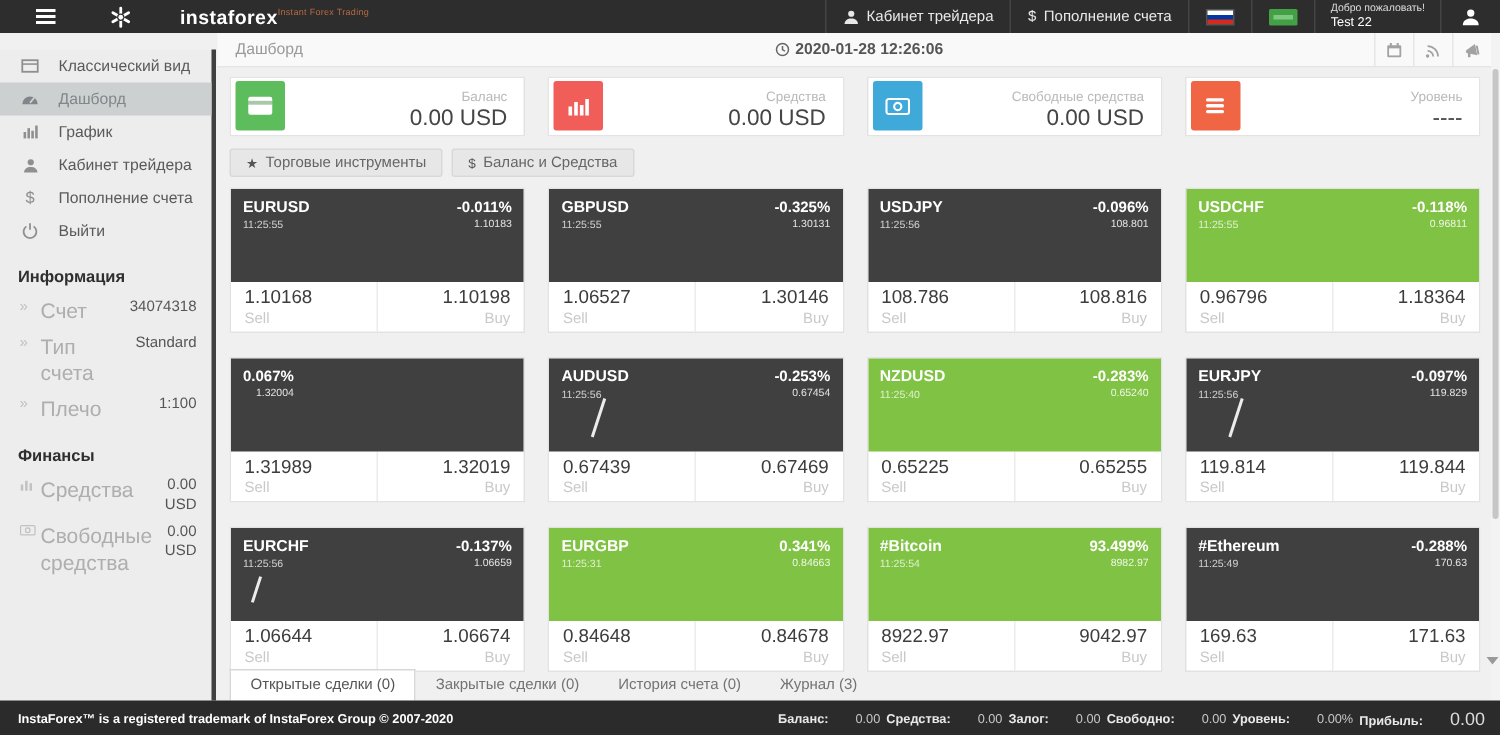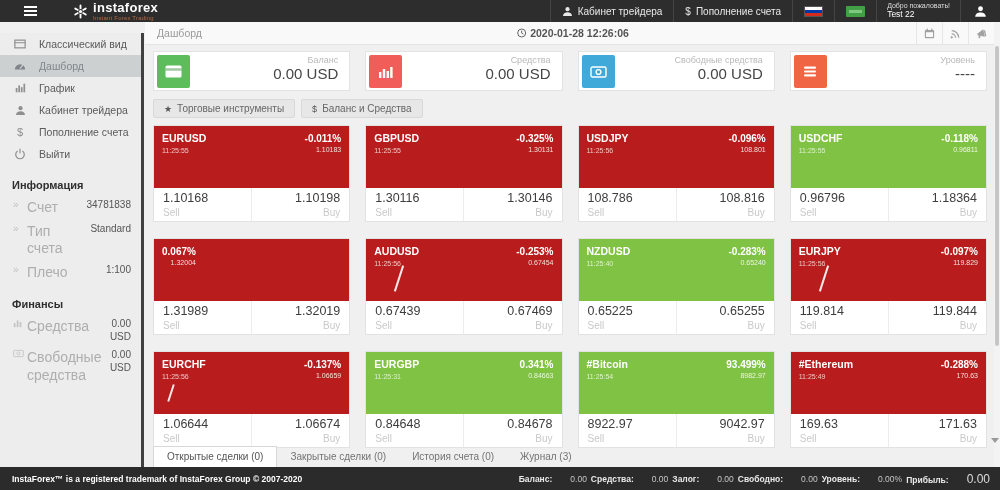--- a/index.html
+++ b/index.html
@@ -5,21 +5,21 @@
   * { box-sizing: border-box; margin: 0; padding: 0; }
   html,body { width:1000px; height:490px; overflow:hidden; }
   body { font-family:"Liberation Sans", sans-serif; background:#f0f0f0; position:relative; }
 
   
   .hdr { position:absolute; top:0; left:0; right:0; height:22px; background:#2d2d2d; display:flex; align-items:center; justify-content:space-between; color:#fff; z-index:30; }
   .h-left { display:flex; align-items:center; height:100%; }
   .hamburger { margin-left:24px; display:flex; flex-direction:column; gap:2px; cursor:pointer; }
   .hamburger i { display:block; width:13px; height:2px; background:#fff; }
   .brand { display:flex; align-items:center; margin-left:36px; gap:5px; }
-  .brand-text { display:flex; flex-direction:column; line-height:1; }
+  .brand-text { display:flex; flex-direction:row; line-height:1;margin-left:27px; }
   .brand-name { font-size:13px; font-weight:bold; letter-spacing:.3px; }
   .brand-tag { font-size:6px; color:#b56a42; margin-top:1px; letter-spacing:.2px; }
   .h-right { display:flex; align-items:center; height:100%; }
   .h-item { display:flex; align-items:center; gap:5px; height:100%; padding:0 11px; border-left:1px solid #444; font-size:10px; color:#e8e8e8; cursor:pointer; }
   .flag { width:19px; height:11px; border:1px solid #555; display:flex; flex-direction:column; }
   .flag i { flex:1; display:block; }
   .moneybox { width:19px; height:11px; background:#43a047; border-radius:1px; position:relative; }
   .moneybox i { position:absolute; left:3px; right:3px; top:4px; height:3px; background:#7ec97f; display:block; }
   .welcome { display:flex; flex-direction:column; line-height:1.15; padding:0 10px; border-left:1px solid #444; height:100%; justify-content:center; }
   .welcome .w1 { font-size:7px; color:#ddd; }
@@ -41,34 +41,34 @@
 
   
   .main { position:absolute; left:145px; top:22px; right:0; bottom:23px; background:#f0f0f0; }
   .topbar { height:23px; background:#f9f9f9; border-bottom:1px solid #e4e4e4; position:relative; display:flex; align-items:center; }
   .crumb { font-size:10.5px; color:#9a9a9a; padding-left:12px; }
   .tb-center { position:absolute; left:50%; transform:translateX(-50%); display:flex; align-items:center; gap:4px; font-size:10.5px; font-weight:bold; color:#555; }
   .tb-icons { position:absolute; right:6px; top:0; bottom:0; display:flex; }
   .tb-icons .tbi { width:26px; border-left:1px solid #e6e6e6; display:flex; align-items:center; justify-content:center; cursor:pointer; color:#a2a2a2; }
 
   .cards { display:grid; grid-template-columns:repeat(4,1fr); gap:15px; padding:6px 13px 0 8px; }
-  .card { background:#fff; border:1px solid #e3e3e3; height:40px; display:flex; align-items:flex-start; padding:3px; }
+  .card { background:#fff; border:1px solid #e3e3e3; height:40px; display:flex; align-items:flex-end; padding:3px; }
   .card .cico { width:33px; height:33px; border-radius:2px; flex:none; display:flex; align-items:center; justify-content:center; }
   .card .cbody { flex:1; text-align:right; padding-right:8px; line-height:1.15; }
   .card .clab { font-size:9px; color:#b9b9b9; }
   .card .cval { font-size:15px; color:#454545; }
 
   .toolbar { display:flex; gap:6px; padding:8px 0 0 8px; }
   .tool-btn { background:#e7e7e7; border:1px solid #d9d9d9; border-radius:2px; font-size:10px; color:#666; padding:3px 10px; display:flex; gap:5px; align-items:center; cursor:pointer; }
   .tool-btn .bico { color:#555; font-size:9px; }
 
   .tiles { display:grid; grid-template-columns:repeat(4,1fr); gap:16px 15px; padding:7px 13px 0 8px; }
   .tile { background:#fff; border:1px solid #e2e2e2; cursor:pointer; }
   .tile-head { height:62px; padding:6px 8px; display:flex; justify-content:space-between; position:relative; color:#fff; }
-  .tile[data-color="red"] .tile-head { background:#b91c1c; }
+  .tile[data-color="red"] .tile-head { background:#404040; }
   .tile[data-color="green"] .tile-head { background:#80c243; }
   .th-l { line-height:1.3; }
   .t-sym { font-size:10.5px; font-weight:bold; }
   .t-time { font-size:7px; color:rgba(255,255,255,.75); }
   .th-r { text-align:right; line-height:1.3; }
   .t-chg { font-size:10px; font-weight:bold; }
   .t-price { font-size:7px; color:rgba(255,255,255,.85); }
   .spark { display:none; position:absolute; left:32px; top:26px; width:2px; height:27px; background:rgba(255,255,255,.9); transform:rotate(18deg); }
   .tile-head[data-spark="true"] .spark { display:block; }
   .tile-foot { height:33px; display:flex; }
@@ -214,21 +214,21 @@
           <line x1="7" y1="1" x2="7" y2="6"></line>
         </svg>
     </span>
     <span class="nlab">Выйти</span>
   </div>
 
   <div class="sec-title">Информация</div>
   <div class="inf-row">
     <span class="iico">»</span>
     <span class="ilab">Счет</span>
-    <span class="ival">34781838</span>
+    <span class="ival">34074318</span>
   </div>
   <div class="inf-row">
     <span class="iico">»</span>
     <span class="ilab">Тип счета</span>
     <span class="ival">Standard</span>
   </div>
   <div class="inf-row">
     <span class="iico">»</span>
     <span class="ilab">Плечо</span>
     <span class="ival">1:100</span>
@@ -394,21 +394,21 @@
             <div class="t-time">11:25:55</div>
           </div>
         <div class="th-r">
             <div class="t-chg">-0.325%</div>
             <div class="t-price">1.30131</div>
           </div>
 
       </div>
       <div class="tile-foot">
         <div class="t-cell">
-            <div class="t-val">1.30116</div>
+            <div class="t-val">1.06527</div>
             <div class="t-lab">Sell</div>
           </div>
         <div class="t-cell rt">
             <div class="t-val">1.30146</div>
             <div class="t-lab">Buy</div>
           </div>
       </div>
     </div>
 
     <div class="tile" data-color="red">

